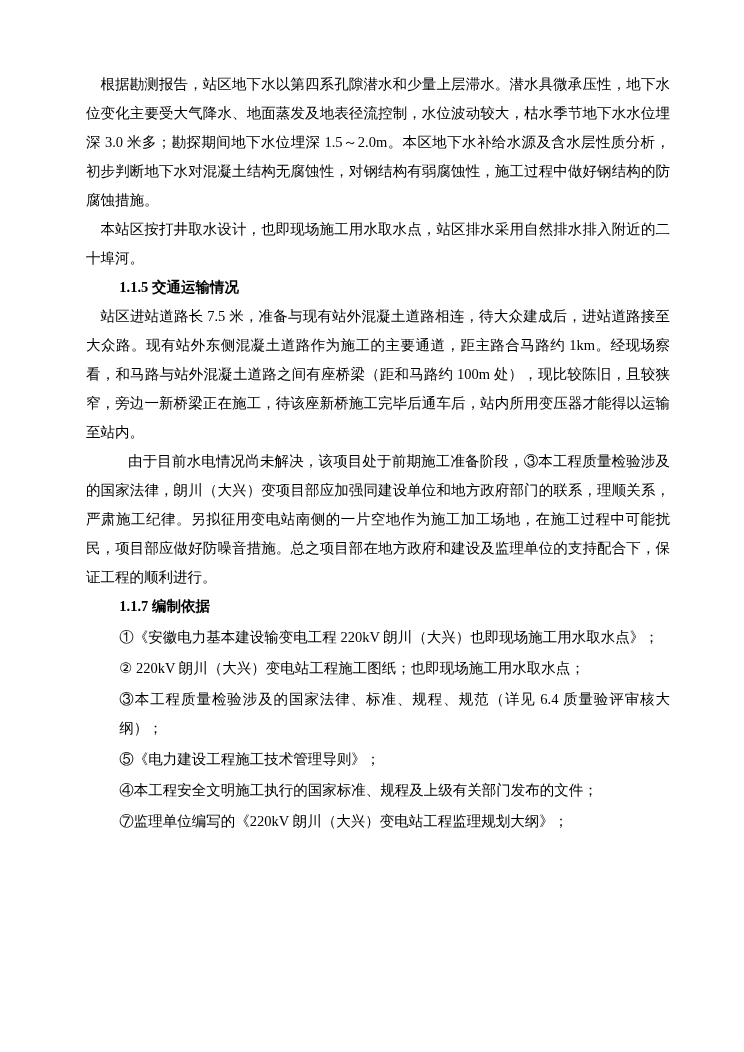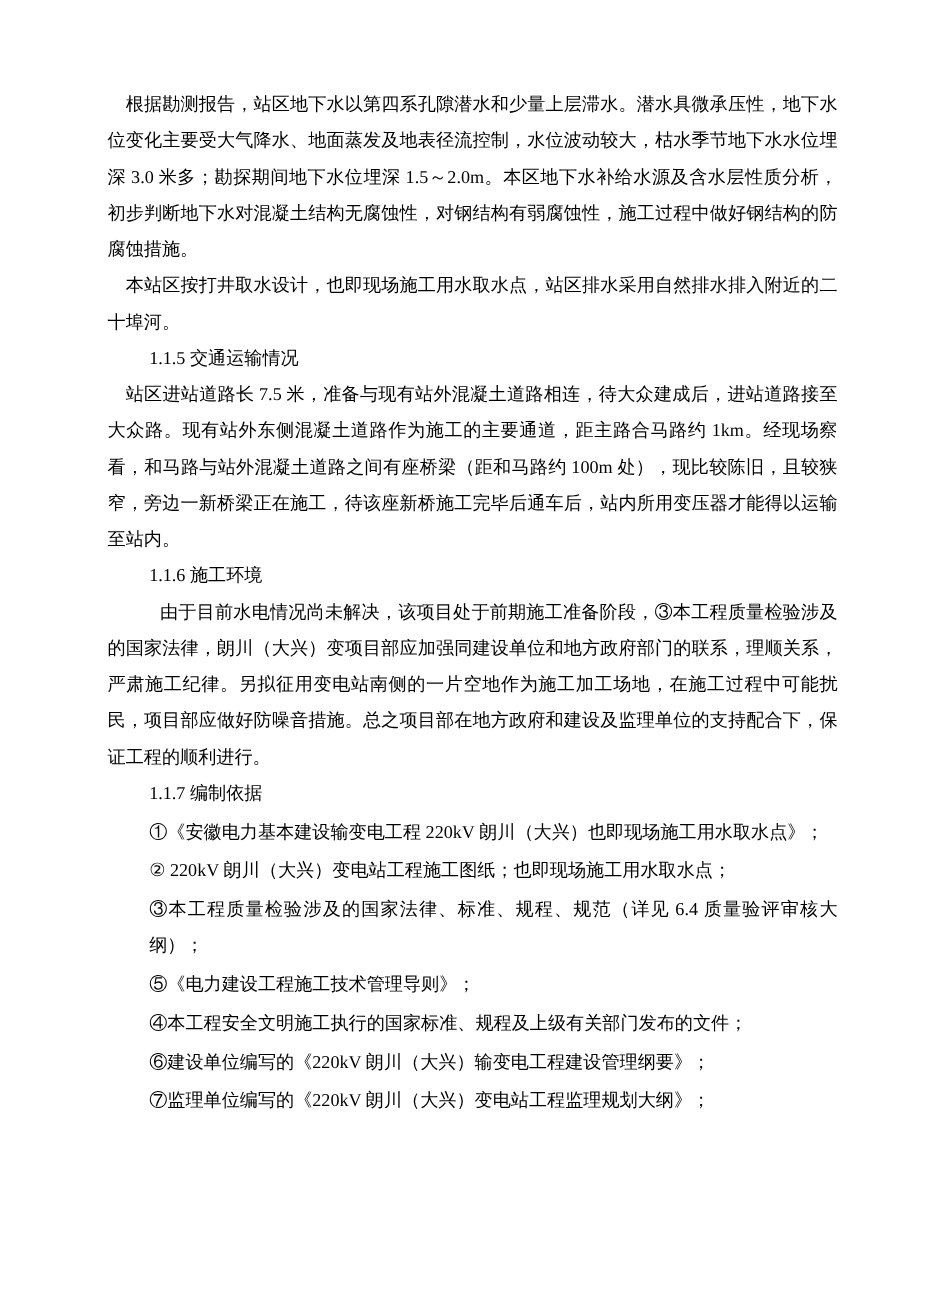--- a/index.html
+++ b/index.html
@@ -26,40 +26,38 @@
     text-indent: 1em;
   }
   .para-deep {
     margin: 0;
     text-align: justify;
     text-indent: 2.9em;
   }
   .heading {
     margin: 0;
     padding-left: 2.3em;
-    font-weight: normal;
+    font-weight: bold;
     font-size: 14.5px;
   }
   .list-item {
     margin: 2px 0;
     padding-left: 2.3em;
     text-align: justify;
   }
 </style>
 </head>
 <body>
 
 <div class="page">
   <p class="para">根据勘测报告，站区地下水以第四系孔隙潜水和少量上层滞水。潜水具微承压性，地下水位变化主要受大气降水、地面蒸发及地表径流控制，水位波动较大，枯水季节地下水水位埋深 3.0 米多；勘探期间地下水位埋深 1.5～2.0m。本区地下水补给水源及含水层性质分析，初步判断地下水对混凝土结构无腐蚀性，对钢结构有弱腐蚀性，施工过程中做好钢结构的防腐蚀措施。</p>
   <p class="para">本站区按打井取水设计，也即现场施工用水取水点，站区排水采用自然排水排入附近的二十埠河。</p>
   <p class="heading">1.1.5 交通运输情况</p>
   <p class="para">站区进站道路长 7.5 米，准备与现有站外混凝土道路相连，待大众建成后，进站道路接至大众路。现有站外东侧混凝土道路作为施工的主要通道，距主路合马路约 1km。经现场察看，和马路与站外混凝土道路之间有座桥梁（距和马路约 100m 处），现比较陈旧，且较狭窄，旁边一新桥梁正在施工，待该座新桥施工完毕后通车后，站内所用变压器才能得以运输至站内。</p>
-  <p class="heading">1.1.6 施工环境</p>
   <p class="para-deep">由于目前水电情况尚未解决，该项目处于前期施工准备阶段，③本工程质量检验涉及的国家法律，朗川（大兴）变项目部应加强同建设单位和地方政府部门的联系，理顺关系，严肃施工纪律。另拟征用变电站南侧的一片空地作为施工加工场地，在施工过程中可能扰民，项目部应做好防噪音措施。总之项目部在地方政府和建设及监理单位的支持配合下，保证工程的顺利进行。</p>
   <p class="heading">1.1.7 编制依据</p>
   <p class="list-item">①《安徽电力基本建设输变电工程 220kV 朗川（大兴）也即现场施工用水取水点》；</p>
   <p class="list-item">② 220kV 朗川（大兴）变电站工程施工图纸；也即现场施工用水取水点；</p>
   <p class="list-item">③本工程质量检验涉及的国家法律、标准、规程、规范（详见 6.4 质量验评审核大纲）；</p>
   <p class="list-item">⑤《电力建设工程施工技术管理导则》；</p>
   <p class="list-item">④本工程安全文明施工执行的国家标准、规程及上级有关部门发布的文件；</p>
-  <p class="list-item">⑥建设单位编写的《220kV 朗川（大兴）输变电工程建设管理纲要》；</p>
   <p class="list-item">⑦监理单位编写的《220kV 朗川（大兴）变电站工程监理规划大纲》；</p>
 </div>
 
 </body></html>

